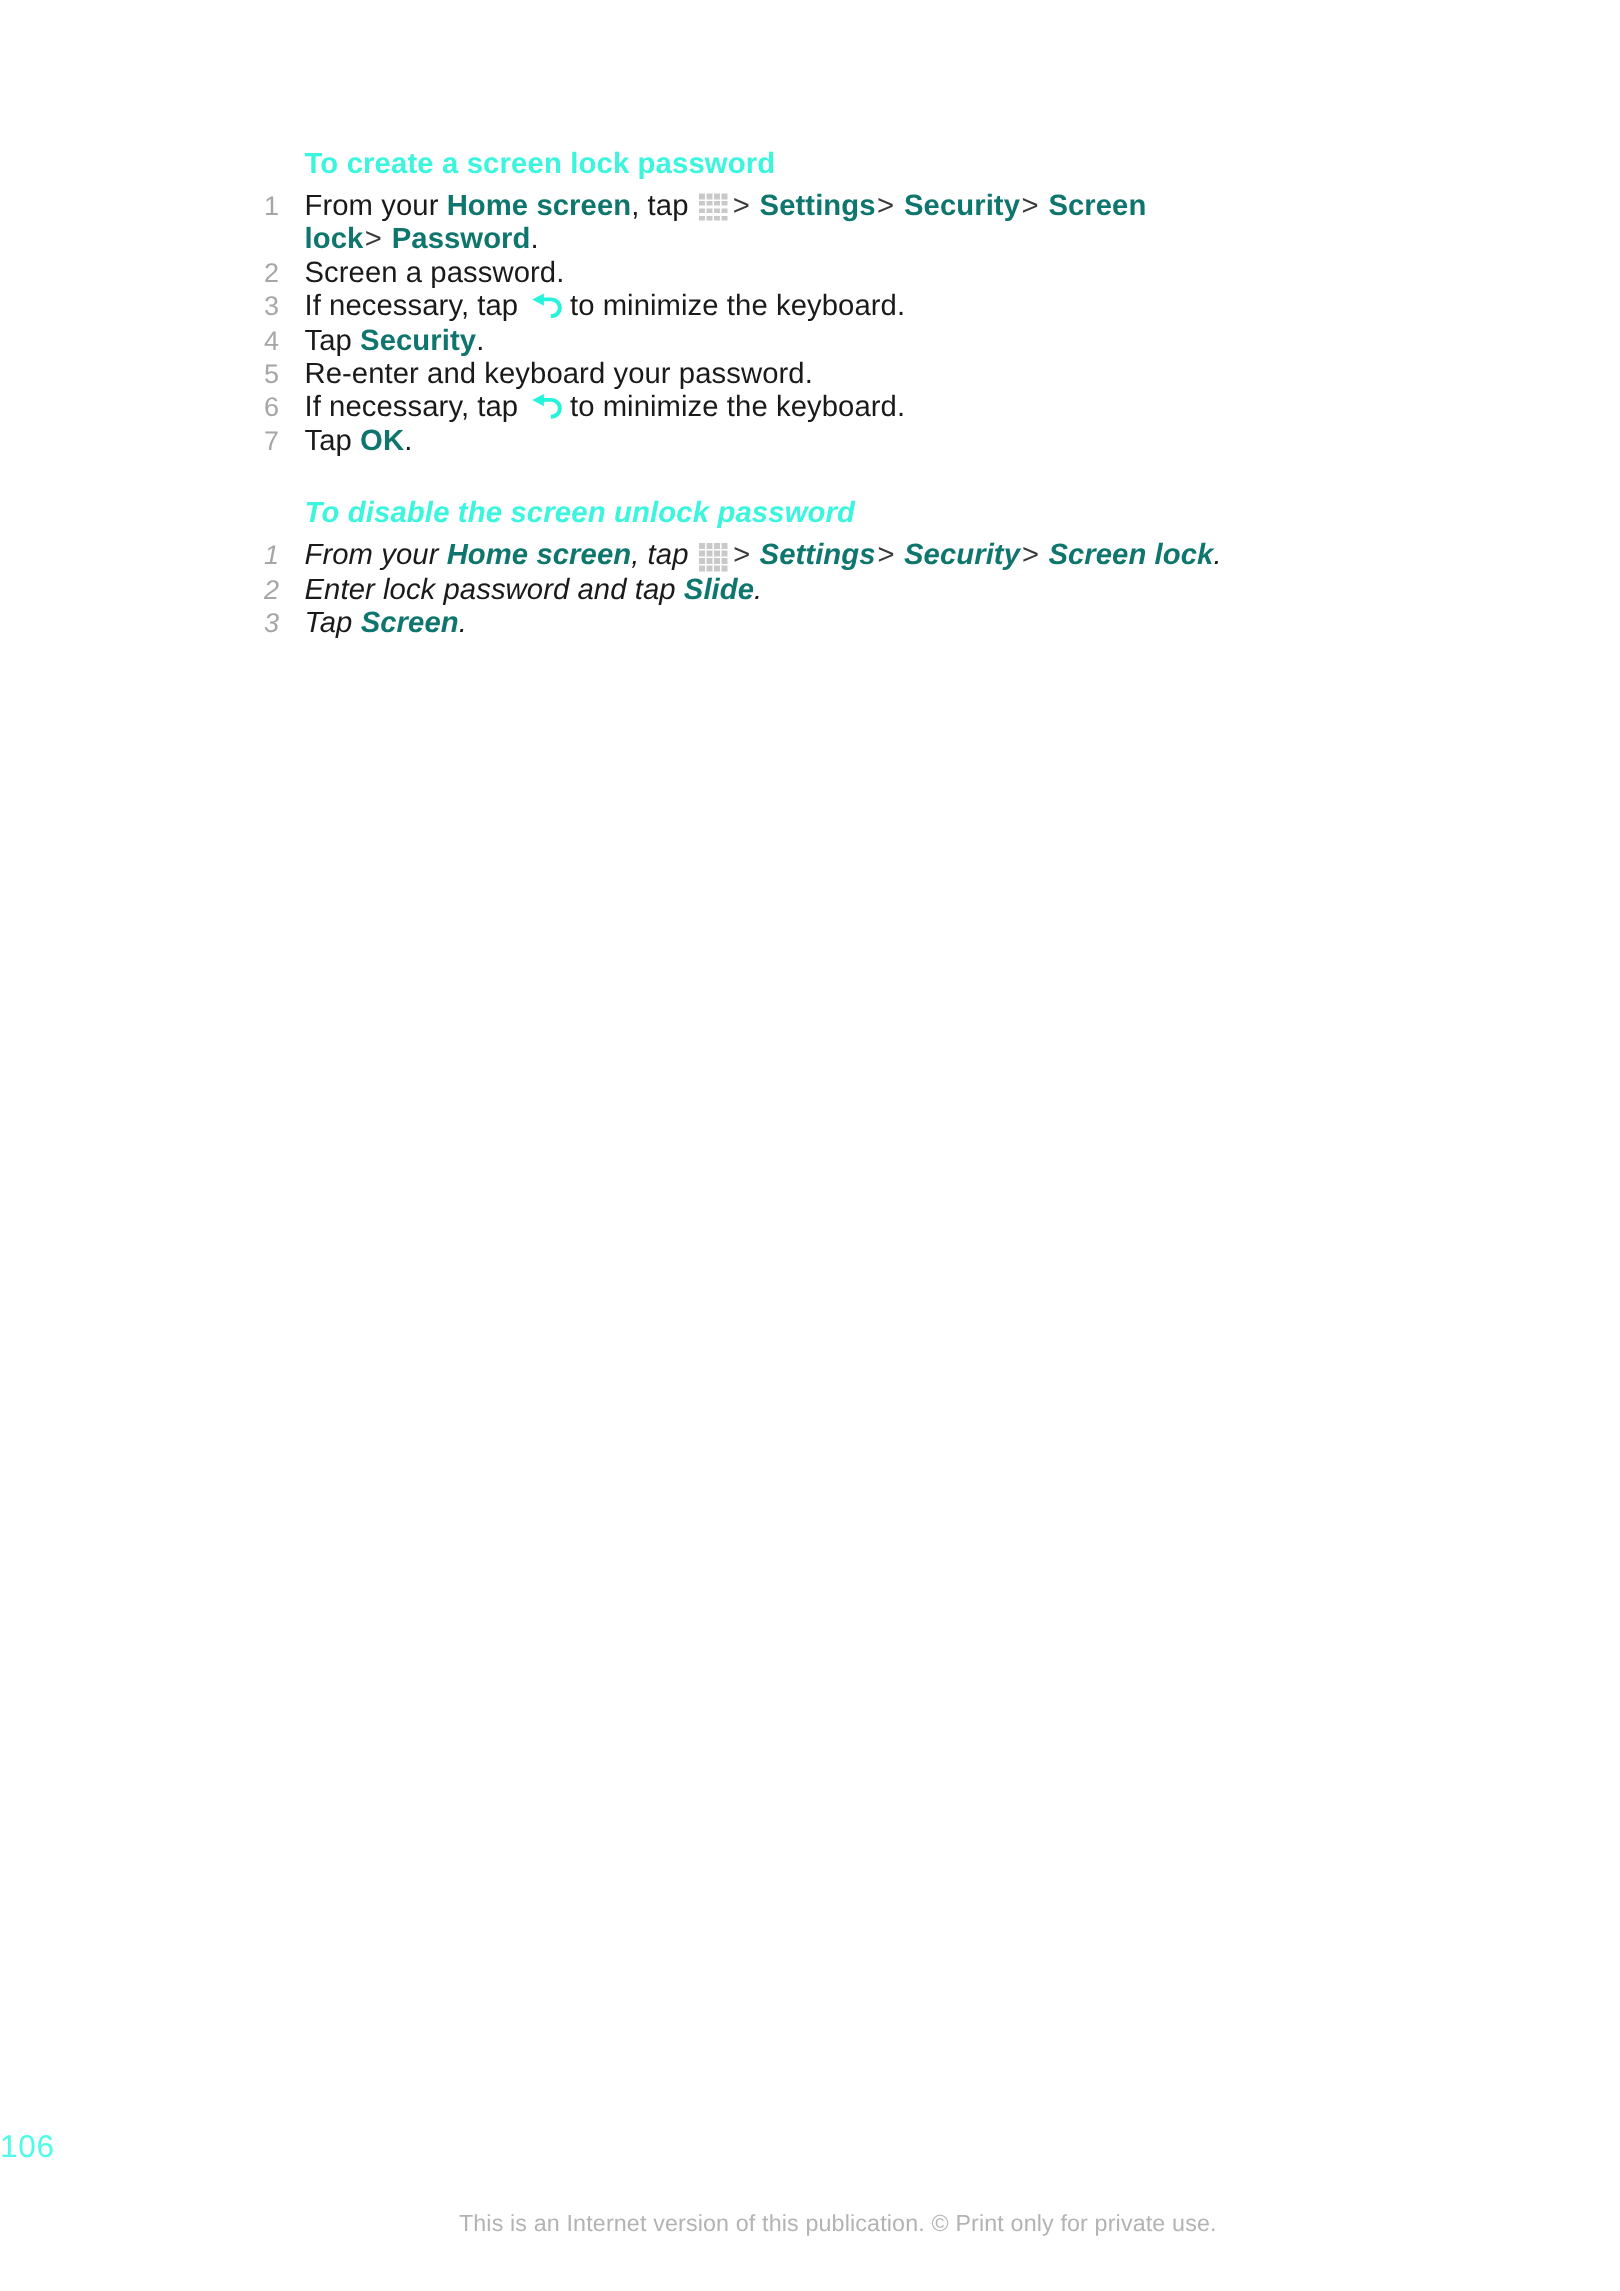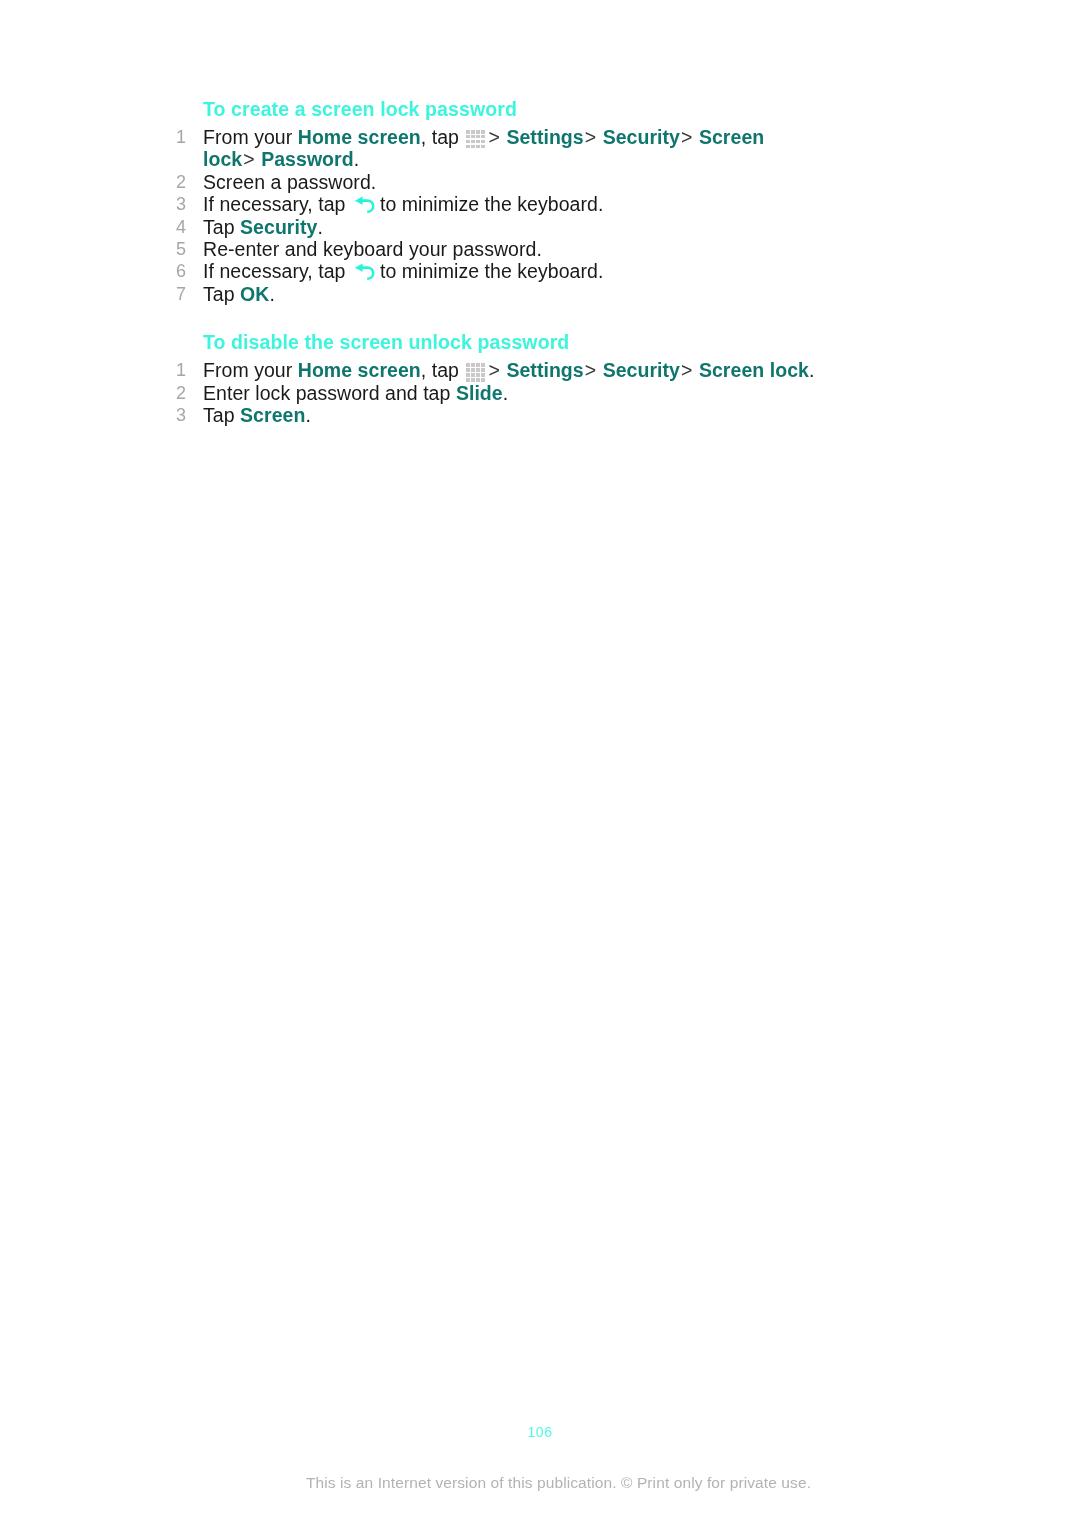--- a/index.html
+++ b/index.html
@@ -33,20 +33,21 @@
     font-weight: bold;
     font-size: 19.5px;
     line-height: 26px;
     margin: 0 0 4px 27px;
     letter-spacing: 0.1px;
     white-space: nowrap;
   }
 
   .section + .section {
     margin-top: 24px;
+    font-style: italic;
   }
 
   .steps {
     list-style: none;
     margin: 0;
     padding: 0;
   }
 
   .step {
     position: relative;
@@ -110,23 +111,22 @@
     vertical-align: -4px;
     margin: 0 3px 0 2px;
   }
   .back-icon svg { display: block; }
 
   .page-number {
     position: absolute;
     left: 0;
     right: 0;
     top: 1420px;
-    text-align: center;
     color: #4dfbe6;
-    font-size: 14px;
+    font-size: 21px;
     line-height: 24px;
     letter-spacing: 0.5px;
   }
 
   .footer-note {
     position: absolute;
     left: 0;
     right: 0;
     top: 1473px;
     text-align: center;

